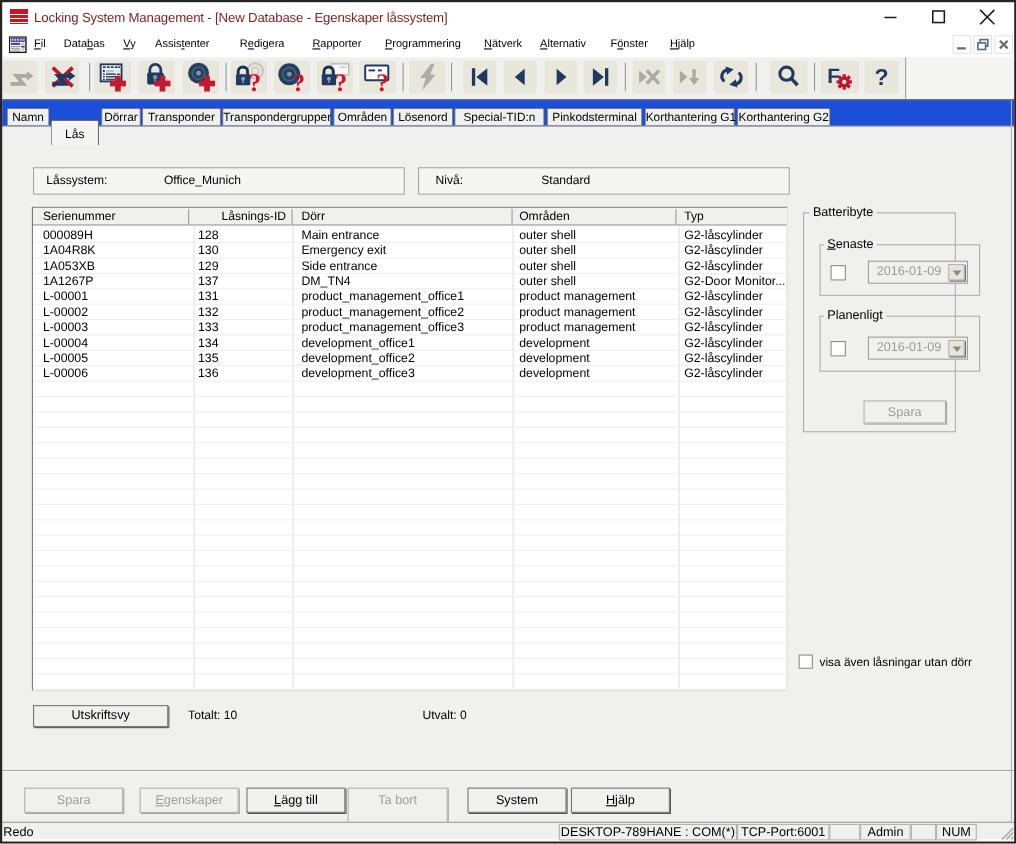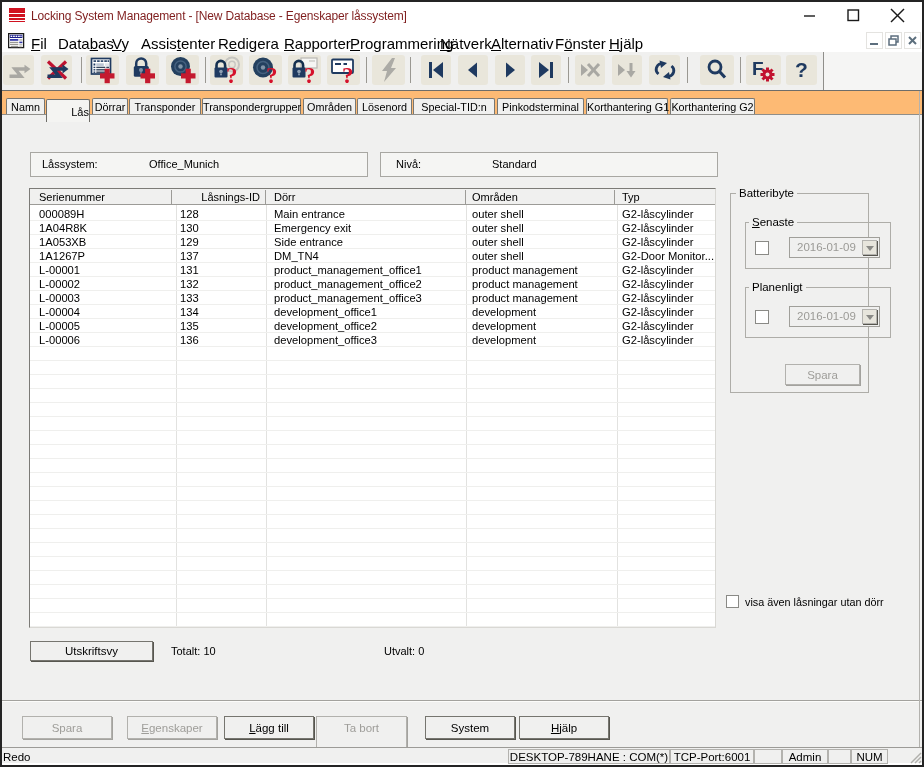--- a/index.html
+++ b/index.html
@@ -5,30 +5,30 @@
 *{margin:0;padding:0;box-sizing:border-box}
 html,body{width:924px;height:767px;overflow:hidden}
 body{font-family:"Liberation Sans",sans-serif;background:#fff;position:relative;font-size:11px;color:#000}
 .abs{position:absolute}
 #frame{position:absolute;left:0;top:0;width:924px;height:767px;border:2px solid #242424;pointer-events:none;z-index:50}
 
 #titlebar{position:absolute;left:2px;top:2px;width:920px;height:29px;background:#fff}
 #title-text{position:absolute;left:29px;top:7px;font-size:12px;letter-spacing:-0.15px;color:#7f1d1d;white-space:nowrap}
 
 #menubar{position:absolute;left:2px;top:31px;width:920px;height:21px;background:#fff}
-.menuitem{position:absolute;top:4px;font-size:15px;white-space:nowrap}
+.menuitem{position:absolute;top:4px;font-size:10px;white-space:nowrap}
 
 #toolbar{position:absolute;left:2px;top:52px;width:920px;height:39px;background:#f0f0ef;border-bottom:1px solid #6e6d69}
 .tbtn{position:absolute;top:3px;height:30px;background:#e9e6db;border-radius:3px}
 .tsep{position:absolute;top:5px;height:26px;width:1px;background:#9a9892}
 .tbtn svg{position:absolute;left:50%;top:50%;transform:translate(-50%,-50%)}
 
-#tabstrip{position:absolute;left:2px;top:91px;width:920px;height:24px;background:#fdba74}
+#tabstrip{position:absolute;left:2px;top:91px;width:920px;height:24px;background:#1d4ed8}
 .tab{position:absolute;top:7px;height:16px;background:#f0f0ef;border:1px solid #787772;border-bottom:none;border-radius:2px 2px 0 0;text-align:center;font-size:10.8px;line-height:17px;white-space:nowrap}
-#tab-active{position:absolute;top:8px;height:23px;background:#f4f4f2;border:1px solid #6e6d69;border-bottom:none;border-radius:2px 2px 0 0;text-align:right;font-size:11px;line-height:24px;z-index:5}
+#tab-active{position:absolute;top:18px;height:23px;background:#f4f4f2;border:1px solid #6e6d69;border-bottom:none;border-radius:2px 2px 0 0;text-align:center;font-size:11px;line-height:24px;z-index:5}
 #tabline{position:absolute;left:0;top:114px;width:924px;height:1px;background:#8f8e8a;z-index:1}
 
 #content{position:absolute;left:2px;top:115px;width:920px;height:632px;background:#f0f0ef}
 .inputbox{position:absolute;border:1px solid #a8a7a2;background:#f5f5f3;height:25px}
 
 #grid{position:absolute;left:27px;top:73px;width:687px;height:440px;background:#fff;border:1px solid #7c7b77;border-right-color:#d9d8d4;border-bottom-color:#d9d8d4}
 #gridhead{position:absolute;left:0;top:0;width:100%;height:16px;background:#f0f0ef;border-bottom:1px solid #9c9b97}
 .hsep{position:absolute;top:1px;height:14px;width:1px;background:#9c9b97}
 .gv{position:absolute;top:16px;bottom:1px;width:1px;background:#e2e2e0}
 .gh{position:absolute;left:0;width:100%;height:1px;background:#efefed}

